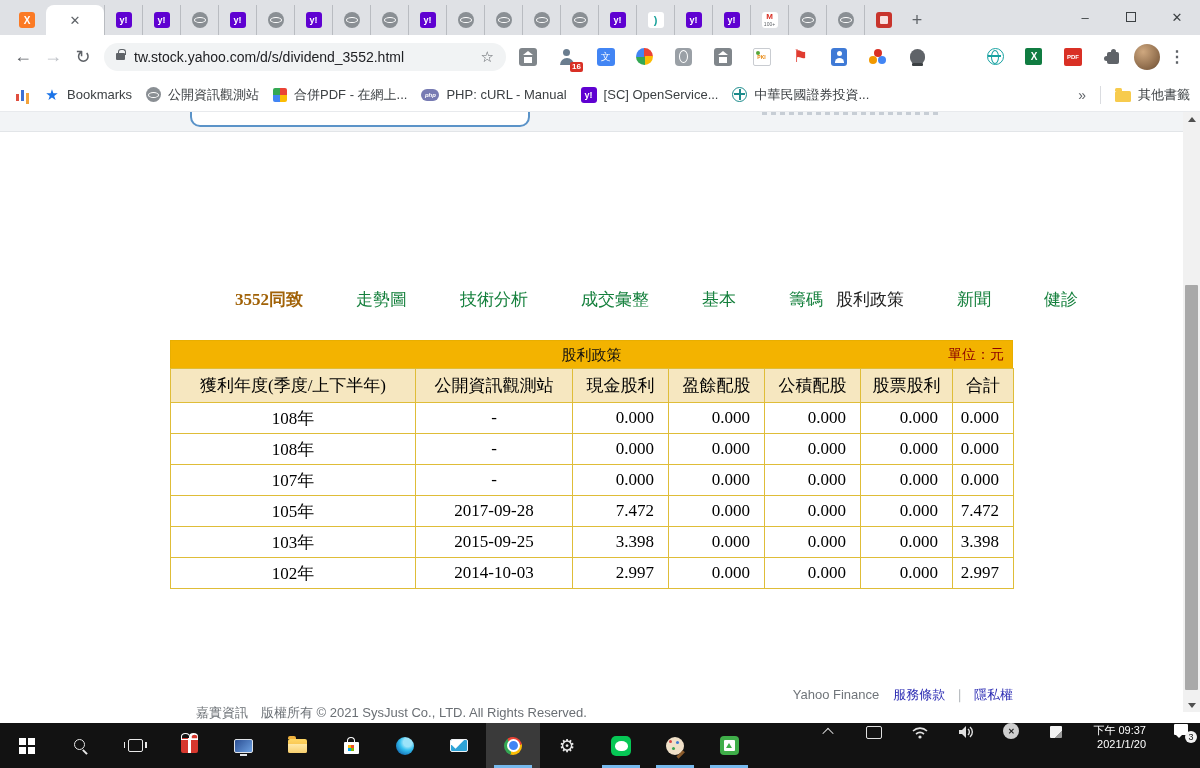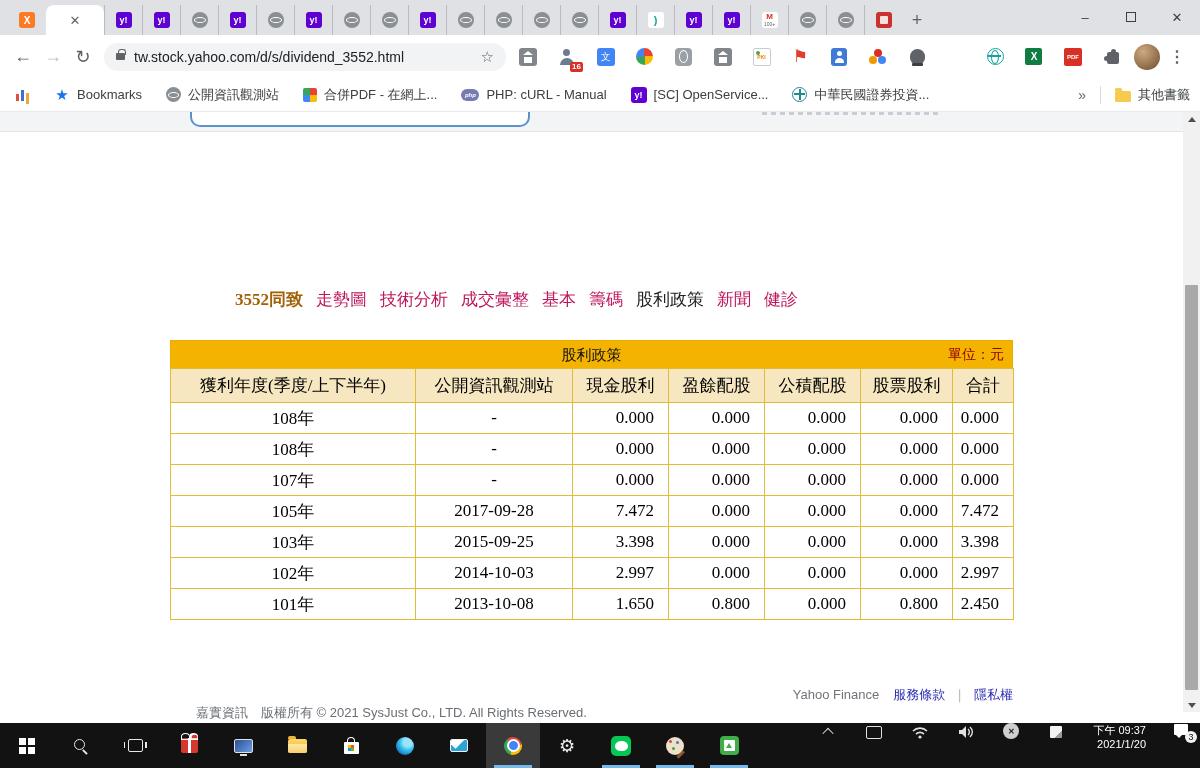--- a/index.html
+++ b/index.html
@@ -98,21 +98,21 @@
   .ext-puzzle::before { content:""; position:absolute; top:-3px; left:3.5px; width:5px; height:5px; background:#5f6368; border-radius:50%; }
   .ext-puzzle::after { content:""; position:absolute; left:-3px; top:3.5px; width:5px; height:5px; background:#5f6368; border-radius:50%; }
   .avatar { width:26px; height:26px; border-radius:50%;
     background:radial-gradient(circle at 35% 30%, #cfa87f, #8a6848 70%, #5d4630); }
   .menu-dots { color:#5f6368; font-size:16px; font-weight:bold; }
   .menu-dots::after { content:"⋮"; }
 
   
   .bookbar { position:absolute; left:0; top:78px; width:1200px; height:34px; background:#fff;
     display:flex; align-items:center; padding-left:14px; border-bottom:1px solid #e8eaed; }
-  .bm-items { display:flex; align-items:center; gap:24px; }
+  .bm-items { display:flex; align-items:center; gap:14px; }
   .bm { display:flex; align-items:center; gap:7px; }
   .bm-label { font-size:13px; color:#3c4043; white-space:nowrap; }
   .bmi { width:16px; height:16px; position:relative; display:inline-flex; align-items:center; justify-content:center; flex:0 0 auto; }
   .bmi-chart::before { content:""; position:absolute; left:2px; bottom:2px; width:3px; height:7px; background:#e04f3f;
     box-shadow:-0px 0 0 #e04f3f; }
   .bmi-chart::after { content:""; position:absolute; left:7px; bottom:2px; width:3px; height:11px; background:#3b6fd4;
     box-shadow:5px 3px 0 #f2a33c; }
   .bmi-star { color:#1a73e8; font-size:15px; }
   .bmi-star::after { content:"★"; }
   .bmi-globe { background:#8a8f94; border-radius:50%; width:15px; height:15px; }
@@ -136,21 +136,21 @@
   .page { position:absolute; left:0; top:112px; width:1200px; height:611px; background:#fff; overflow:hidden;
     font-family:"Liberation Serif", serif; }
   .page-topstrip { position:absolute; left:0; top:0; width:1183px; height:20px; background:#f2f4f6; border-bottom:1px solid #e2e5e8; }
   .search-remnant { position:absolute; left:190px; top:-10px; width:340px; height:25px; background:#fff;
     border:2px solid #5b93c8; border-radius:10px; }
   .faded-remnant { position:absolute; left:762px; top:-4px; width:180px; height:7px; opacity:.75;
     background:repeating-linear-gradient(90deg,#b9c1ca 0 5px, transparent 5px 9px); }
   .stock-nav { position:absolute; left:235px; top:176px; font-size:17px; white-space:nowrap; }
   .stock-nav span { margin-right:13px; }
   .nav-stock { color:#a16207; font-weight:bold; }
-  .nav-link { color:#be185d; }
+  .nav-link { color:#15803d;margin-left:40px; }
   .nav-current { color:#222; }
 
   .div-table { position:absolute; left:170px; top:228px; width:843px; }
   .tbl-titlebar { height:28px; background:#f3b300; position:relative; border:1px solid #e8ae00; border-bottom:none; }
   .tbl-title { position:absolute; left:0; right:0; top:0; height:28px; line-height:28px; text-align:center;
     font-size:15px; color:#111; }
   .tbl-unit { position:absolute; right:8px; top:0; height:28px; line-height:28px; font-size:14px; color:#8b0000; }
   table.dividend { width:843px; border-collapse:collapse; table-layout:fixed; }
   table.dividend th, table.dividend td { border:1px solid #dfbd38; font-size:17px; color:#000; }
   table.dividend th { height:34px; background:#f6e7c0; font-weight:normal; text-align:center; }
@@ -511,29 +511,20 @@
             </tr>
             <tr>
               <td class="c0">102年</td>
               <td class="c1">2014-10-03</td>
               <td class="c2">2.997</td>
               <td class="c3">0.000</td>
               <td class="c4">0.000</td>
               <td class="c5">0.000</td>
               <td class="c6">2.997</td>
             </tr>
-            <tr>
-              <td class="c0">101年</td>
-              <td class="c1">2013-10-08</td>
-              <td class="c2">1.650</td>
-              <td class="c3">0.800</td>
-              <td class="c4">0.000</td>
-              <td class="c5">0.800</td>
-              <td class="c6">2.450</td>
-            </tr>
           </tbody>
       </table>
     </div>
 
     <div class="footer">
       <div class="f-yahoo">
         <span>Yahoo Finance</span><span class="flink">服務條款</span><span class="fsep">｜</span><span class="flink">隱私權</span>
       </div>
       <div class="f-copy">嘉實資訊　版權所有 © 2021 SysJust Co., LTD. All Rights Reserved.</div>
 

